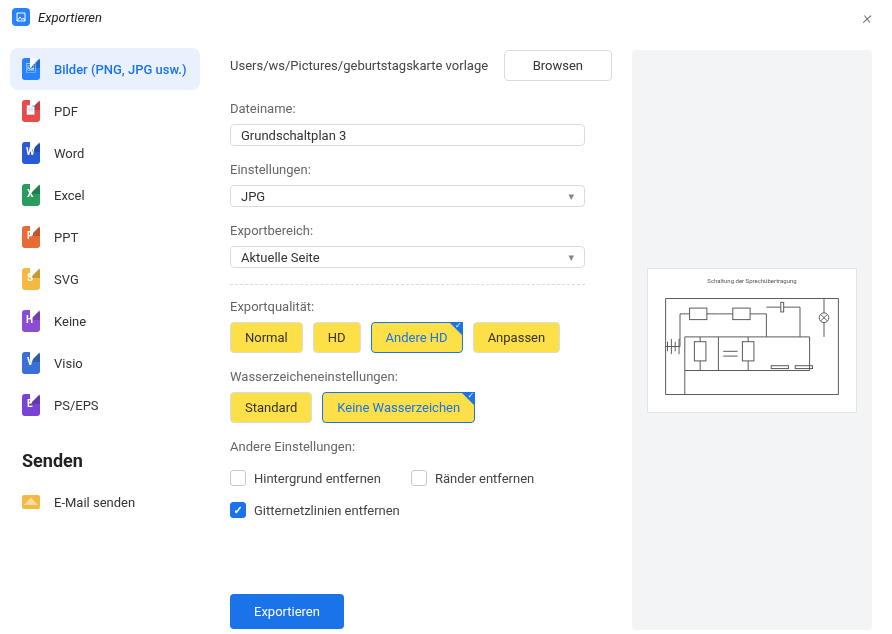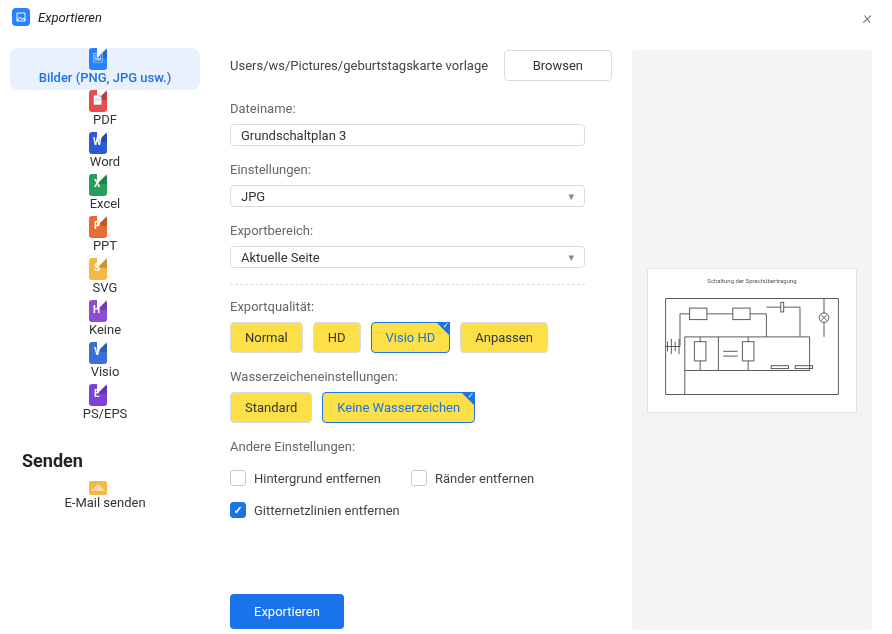--- a/index.html
+++ b/index.html
@@ -7,21 +7,21 @@
 
 .titlebar { height: 34px; display: flex; align-items: center; padding: 0 12px; font-style: italic; }
 .titlebar .app-icon { width: 18px; height: 18px; background: #2782ff; border-radius: 4px; display: flex; align-items: center; justify-content: center; margin-right: 8px; }
 .titlebar .app-icon svg { width: 12px; height: 12px; }
 .titlebar .title { font-size: 13px; color: #222; flex: 1; }
 .titlebar .close { font-size: 18px; color: #666; cursor: pointer; padding: 4px 8px; font-weight: 300; }
 
 .body { display: flex; height: calc(100% - 34px); }
 
 .sidebar { width: 210px; padding: 14px 10px; display: flex; flex-direction: column; }
-.sidebar-item { display: flex; align-items: center; height: 42px; padding: 0 12px; border-radius: 8px; cursor: pointer; color: #333; flex-direction: column; }
+.sidebar-item { display: flex; align-items: center; height: 42px; padding: 8px 12px; border-radius: 8px; cursor: pointer; color: #333; }
 .sidebar-item.active { background: #eaf1fe; color: #1a73e8; font-weight: 500; }
 .sidebar-item .ficon { width: 18px; height: 22px; margin-right: 14px; border-radius: 3px; position: relative; flex-shrink: 0; }
 .sidebar-item .ficon::before { content: ""; position: absolute; top: 0; right: 0; border-width: 5px; border-style: solid; border-color: #fff rgba(0,0,0,0.18) rgba(0,0,0,0.18) #fff; border-top-right-radius: 2px; }
 .ficon-img { background: #2782ff; } .ficon-img::after { content:"🖼"; color:#fff; font-size:9px; position:absolute; left:3px; top:5px; }
 .ficon-pdf { background: #e94b4b; } .ficon-pdf::after { content:"📄"; color:#fff; font-size:9px; position:absolute; left:3px; top:5px; }
 .ficon-word { background: #2a5bd7; } .ficon-word::after { content:"W"; color:#fff; font-size:10px; font-weight:bold; position:absolute; left:4px; top:4px; }
 .ficon-excel { background: #2a9d5e; } .ficon-excel::after { content:"X"; color:#fff; font-size:10px; font-weight:bold; position:absolute; left:5px; top:4px; }
 .ficon-ppt { background: #e86b35; } .ficon-ppt::after { content:"P"; color:#fff; font-size:10px; font-weight:bold; position:absolute; left:5px; top:4px; }
 .ficon-svg { background: #f4b942; } .ficon-svg::after { content:"S"; color:#fff; font-size:10px; font-weight:bold; position:absolute; left:5px; top:4px; }
 .ficon-html { background: #8c4dd4; } .ficon-html::after { content:"H"; color:#fff; font-size:10px; font-weight:bold; position:absolute; left:4px; top:4px; }
@@ -156,21 +156,21 @@
       </div>
     </div>
 
     <hr class="dashline">
 
     <div class="field">
       <div class="label">Exportqualität:</div>
       <div class="pill-row">
         <div class="pill">Normal</div>
         <div class="pill">HD</div>
-        <div class="pill selected">Visio HD</div>
+        <div class="pill selected">Andere HD</div>
         <div class="pill">Anpassen</div>
       </div>
     </div>
 
     <div class="field">
       <div class="label">Wasserzeicheneinstellungen:</div>
       <div class="pill-row">
         <div class="pill">Standard</div>
         <div class="pill selected">Keine Wasserzeichen</div>
       </div>

